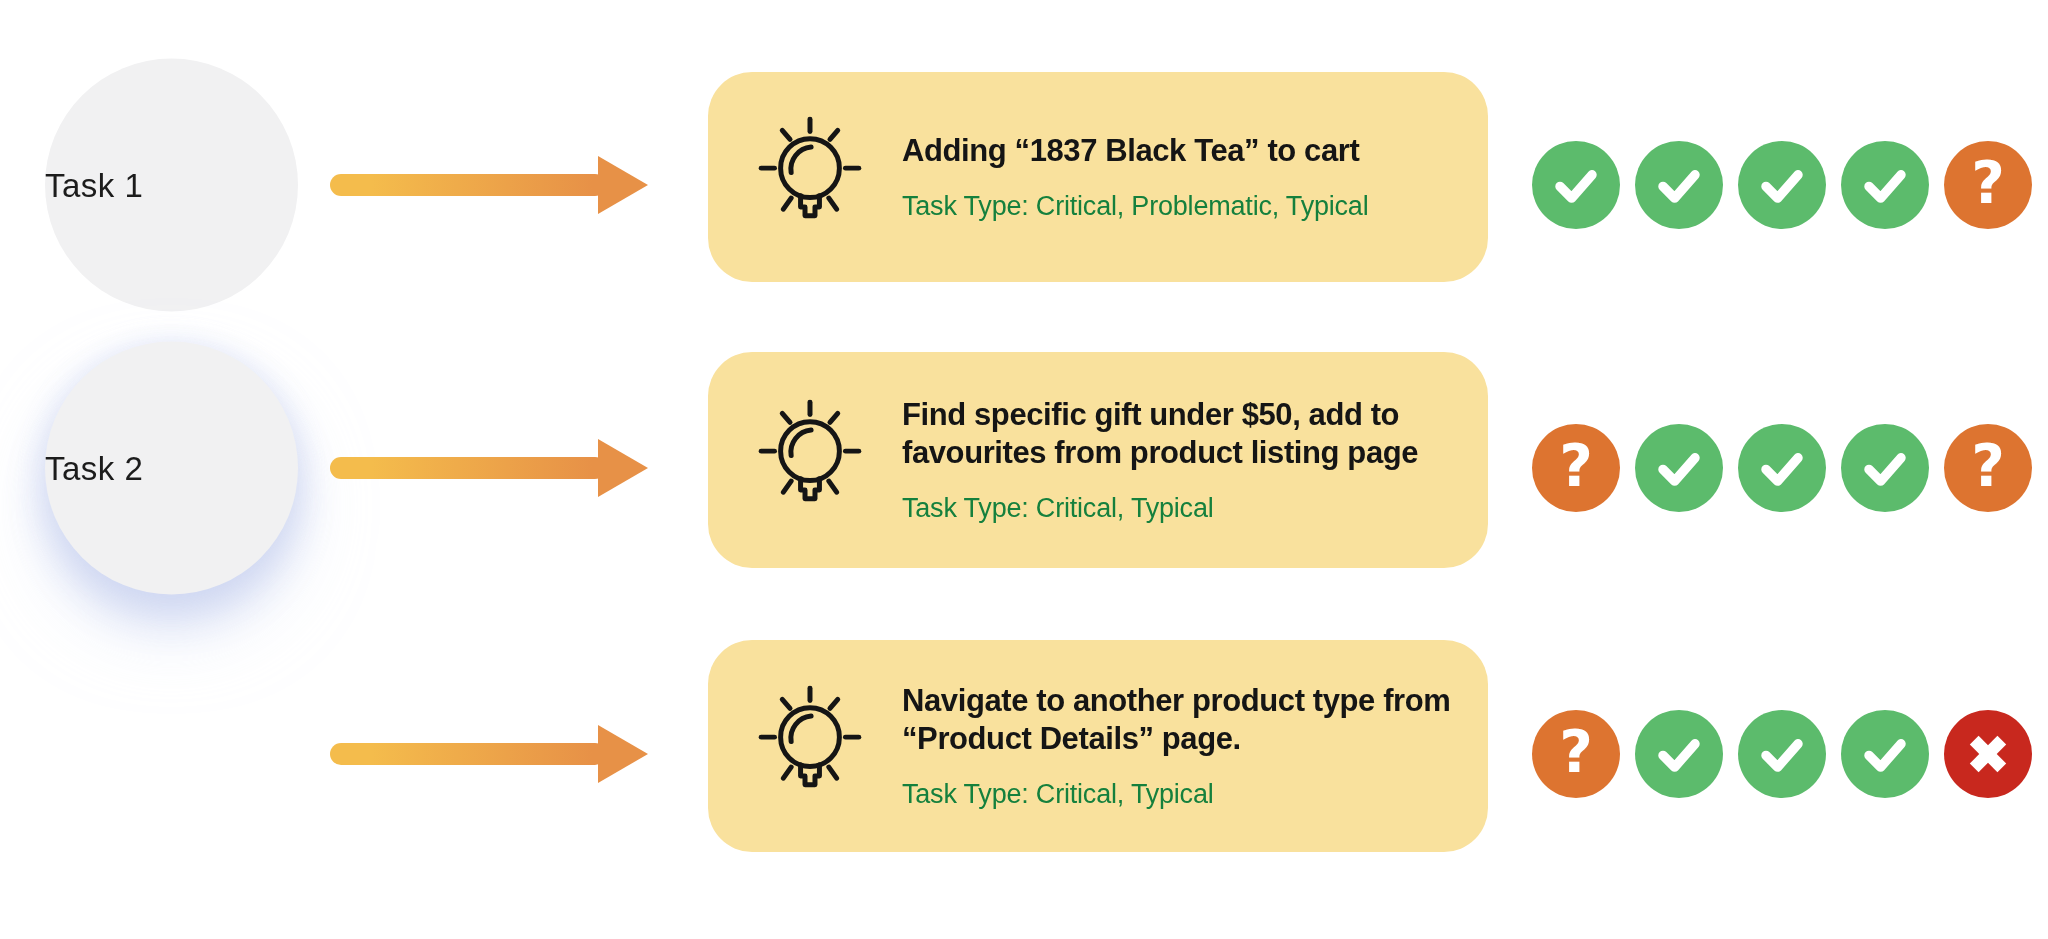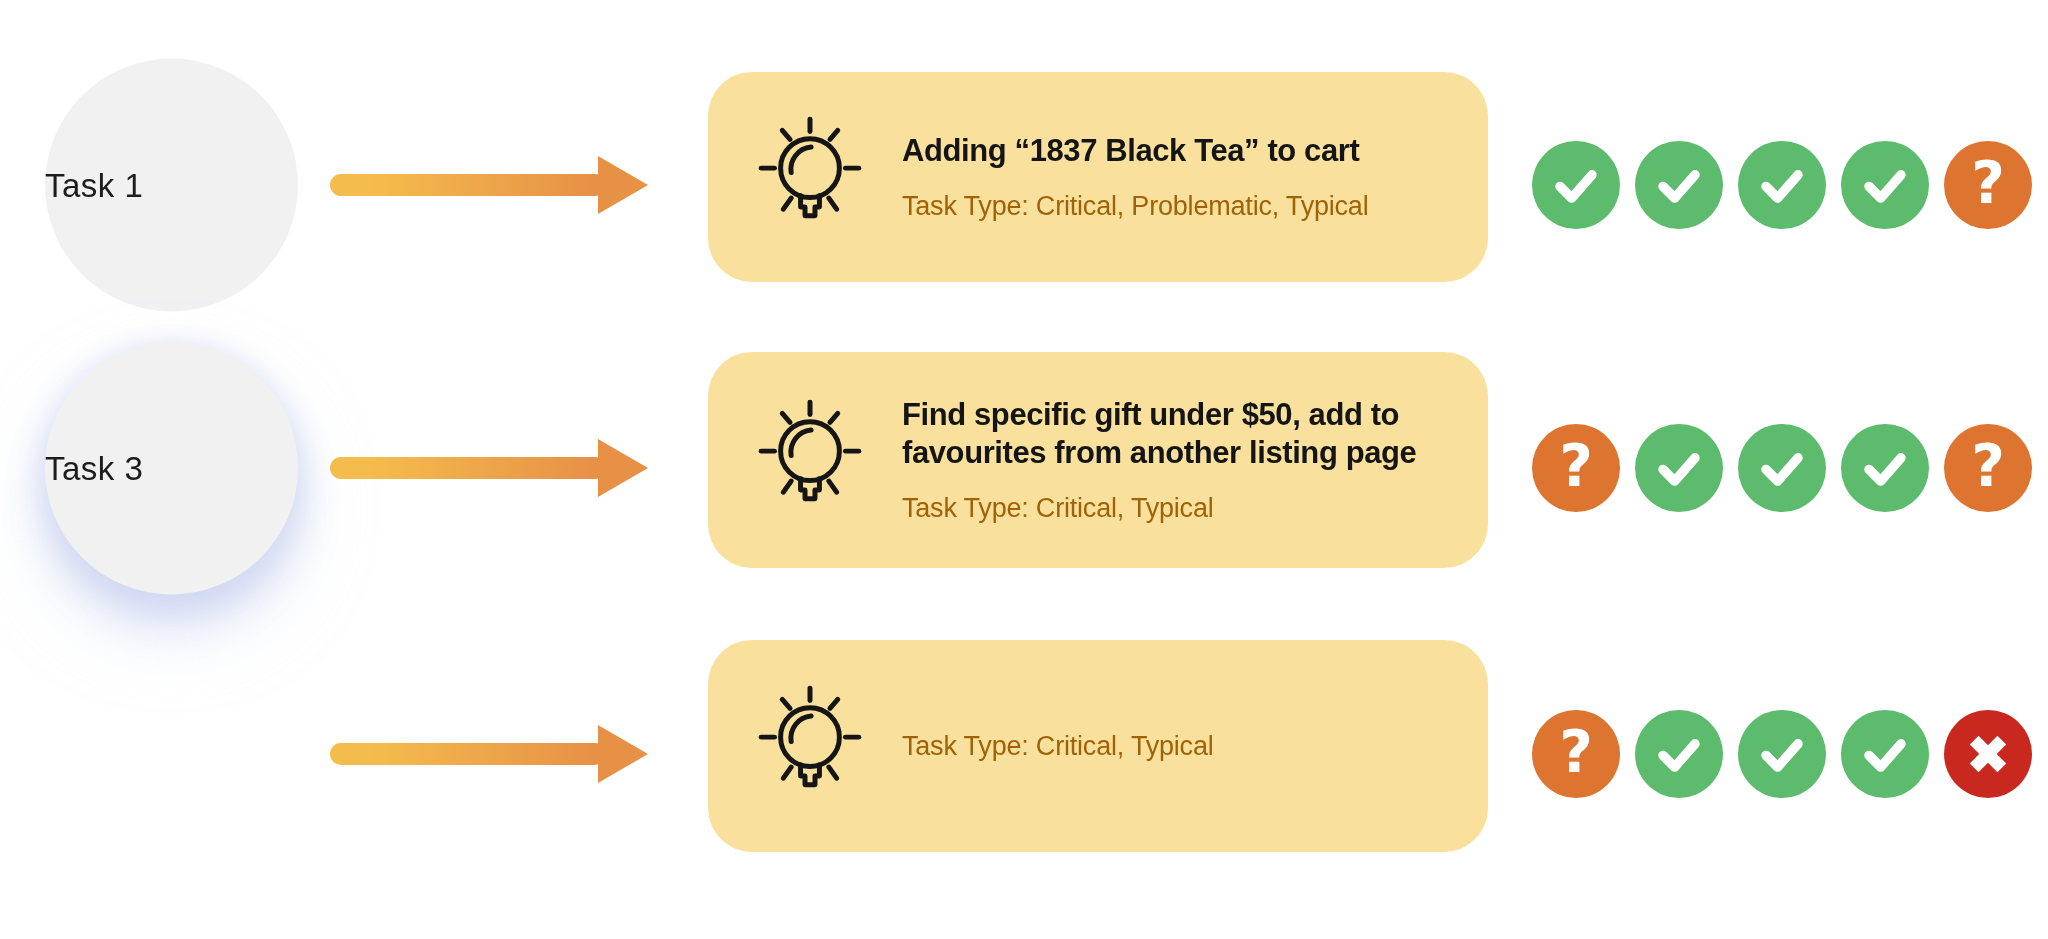--- a/index.html
+++ b/index.html
@@ -53,21 +53,21 @@
     background:var(--card-bg,#F9E19D);
     display:flex; align-items:center;
     padding:30px 24px 30px 46px;
   }
   .bulb { flex:0 0 auto; width:112px; height:122px; margin-right:36px; display:block; }
   .card-text { display:flex; flex-direction:column; gap:21px; min-width:0; }
   .card-title {
     font-size:31px; font-weight:700; color:#151515;
     line-height:1.22; letter-spacing:-0.4px; max-width:566px;
   }
-  .card-subtitle { font-size:27px; color:#a16207; letter-spacing:-0.2px; }
+  .card-subtitle { font-size:27px; color:#15803d; letter-spacing:-0.2px; }
 
   
   .statuses {
     position:absolute; left:1532px; top:50%; transform:translateY(-50%);
     display:flex; gap:15px;
   }
   .status {
     width:88px; height:88px; border-radius:50%;
     display:flex; align-items:center; justify-content:center;
     flex:0 0 auto;
@@ -134,41 +134,41 @@
   </svg>
 </div>
         <div class="status question">
           <span class="qmark">?</span>
         </div>
       </div>
   </div>
 
   <div class="row">
     <div class="task-circle">
-      <span class="task-label">Task 3</span>
+      <span class="task-label">Task 2</span>
     </div>
     <div class="arrow">
       <div class="arrow-shaft"></div>
       <div class="arrow-head"></div>
     </div>
     <div class="card">
       <svg class="bulb" viewBox="0 0 100 110" fill="none" stroke="#151515" stroke-width="4.5" stroke-linecap="round">
         <circle cx="50" cy="47" r="26.5"></circle>
         <path d="M33 51 A20 20 0 0 1 51 28"></path>
         <path d="M41.5 72 V82 H45.5 V90 H54.5 V82 H58.5 V72" stroke-linejoin="round"></path>
         <line x1="50" y1="3" x2="50" y2="14"></line>
         <line x1="25" y1="13" x2="32" y2="21"></line>
         <line x1="75" y1="13" x2="68" y2="21"></line>
         <line x1="6" y1="47" x2="18" y2="47"></line>
         <line x1="94" y1="47" x2="82" y2="47"></line>
         <line x1="26" y1="84" x2="33" y2="74"></line>
         <line x1="74" y1="84" x2="67" y2="74"></line>
       </svg>
       <div class="card-text">
-        <div class="card-title">Find specific gift under $50, add to favourites from another listing page</div>
+        <div class="card-title">Find specific gift under $50, add to favourites from product listing page</div>
         <div class="card-subtitle">Task Type: Critical, Typical</div>
       </div>
     </div>
     <div class="statuses">
         <div class="status question">
           <span class="qmark">?</span>
         </div>
         <div class="status check">
   <svg viewBox="0 0 88 88">
     <polyline points="22,46 38,62 66,30" fill="none" stroke="#ffffff" stroke-width="13" stroke-linecap="round" stroke-linejoin="round"></polyline>
@@ -202,20 +202,21 @@
         <path d="M41.5 72 V82 H45.5 V90 H54.5 V82 H58.5 V72" stroke-linejoin="round"></path>
         <line x1="50" y1="3" x2="50" y2="14"></line>
         <line x1="25" y1="13" x2="32" y2="21"></line>
         <line x1="75" y1="13" x2="68" y2="21"></line>
         <line x1="6" y1="47" x2="18" y2="47"></line>
         <line x1="94" y1="47" x2="82" y2="47"></line>
         <line x1="26" y1="84" x2="33" y2="74"></line>
         <line x1="74" y1="84" x2="67" y2="74"></line>
       </svg>
       <div class="card-text">
+        <div class="card-title">Navigate to another product type from “Product Details” page.</div>
         <div class="card-subtitle">Task Type: Critical, Typical</div>
       </div>
     </div>
     <div class="statuses">
         <div class="status question">
           <span class="qmark">?</span>
         </div>
         <div class="status check">
   <svg viewBox="0 0 88 88">
     <polyline points="22,46 38,62 66,30" fill="none" stroke="#ffffff" stroke-width="13" stroke-linecap="round" stroke-linejoin="round"></polyline>

